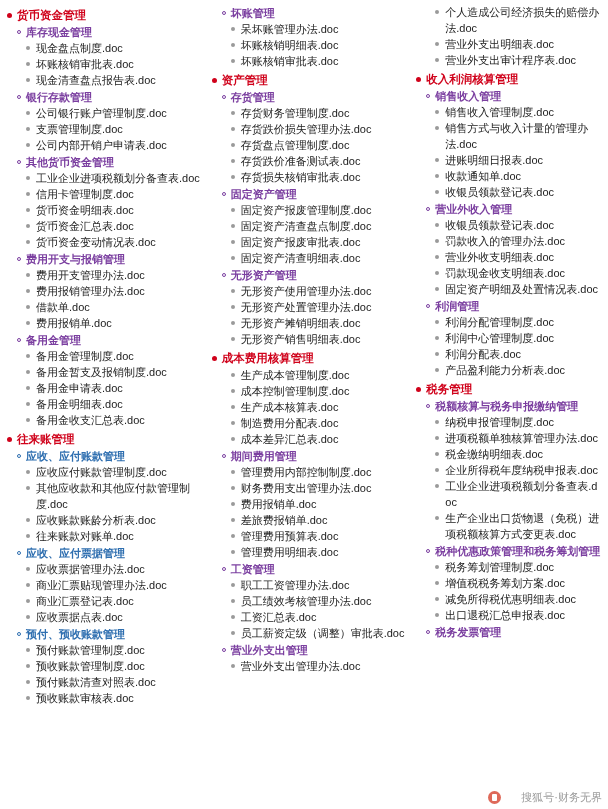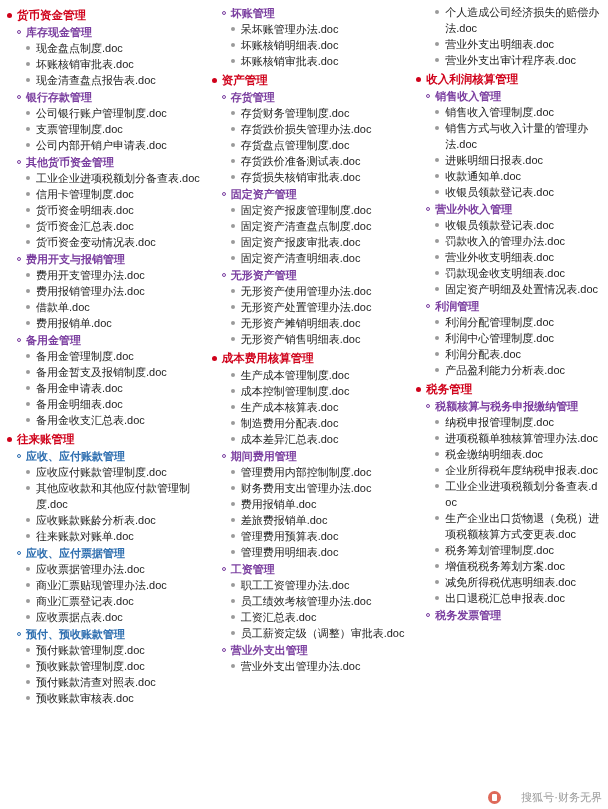--- a/index.html
+++ b/index.html
@@ -291,20 +291,21 @@
         <li class="lvl1">税务管理</li>
 
         <li class="lvl2">税额核算与税务申报缴纳管理</li>
         <li class="doc">纳税申报管理制度.doc</li>
         <li class="doc">进项税额单独核算管理办法.doc</li>
         <li class="doc">税金缴纳明细表.doc</li>
         <li class="doc">企业所得税年度纳税申报表.doc</li>
         <li class="doc">工业企业进项税额划分备查表.doc</li>
         <li class="doc">生产企业出口货物退（免税）进项税额核算方式变更表.doc</li>
 
+        <li class="lvl2">税种优惠政策管理和税务筹划管理</li>
         <li class="doc">税务筹划管理制度.doc</li>
         <li class="doc">增值税税务筹划方案.doc</li>
         <li class="doc">减免所得税优惠明细表.doc</li>
         <li class="doc">出口退税汇总申报表.doc</li>
 
         <li class="lvl2">税务发票管理</li>
       </ul>
     </div>
 
   </div>

